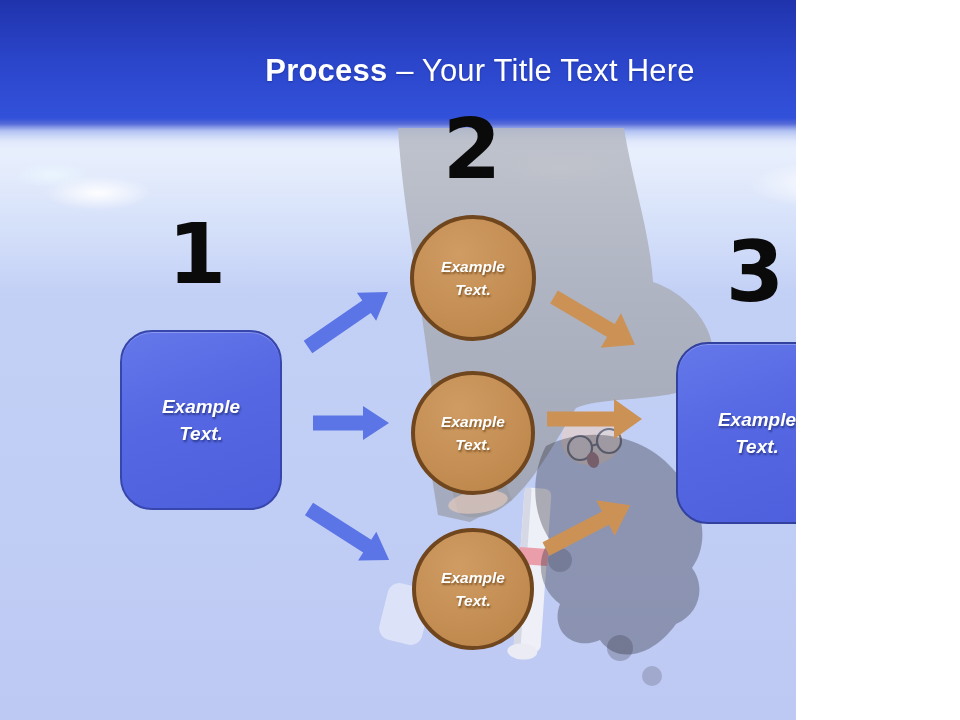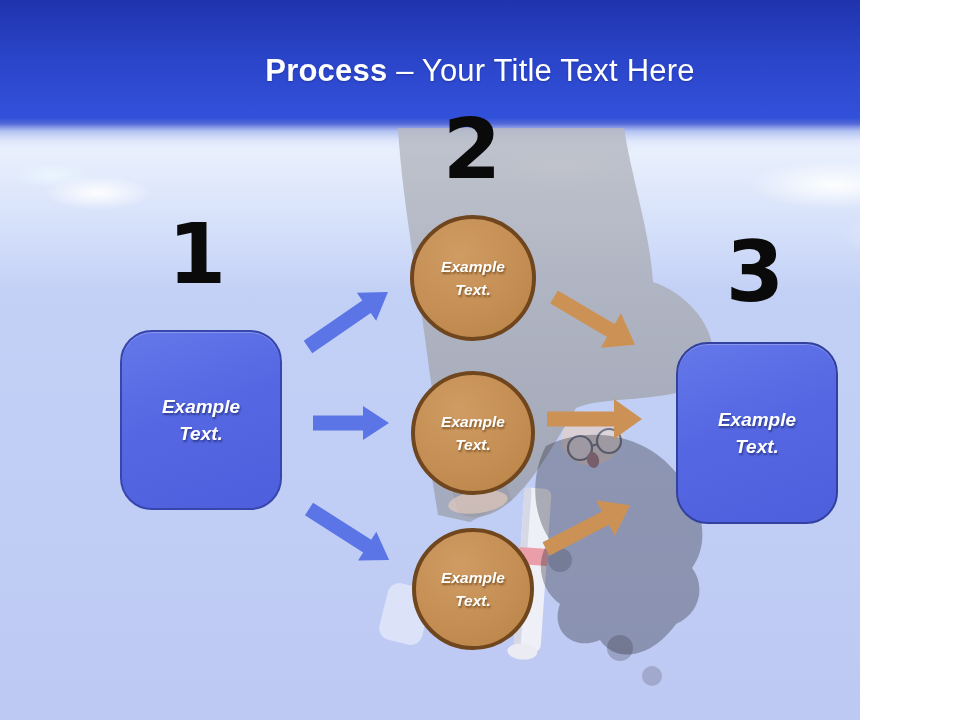--- a/index.html
+++ b/index.html
@@ -1,18 +1,18 @@
 <!DOCTYPE html>
 <html><head>
 <meta charset="utf-8">
 <style>
   html,body{margin:0;padding:0;}
   body{width:960px;height:720px;overflow:hidden;font-family:"Liberation Sans",sans-serif;}
   #stage{
-    position:relative;width:860px;height:720px;overflow:hidden;
+    position:relative;width:796px;height:720px;overflow:hidden;
     background:
       
       radial-gradient(ellipse 75px 24px at 98px 193px, rgba(255,255,255,.95), rgba(255,255,255,0) 72%),
       radial-gradient(ellipse 55px 18px at 52px 175px, rgba(235,248,255,.8), rgba(255,255,255,0) 70%),
       radial-gradient(ellipse 95px 26px at 560px 168px, rgba(255,255,255,.85), rgba(255,255,255,0) 72%),
       radial-gradient(ellipse 120px 34px at 835px 185px, rgba(255,255,255,.95), rgba(255,255,255,0) 72%),
       radial-gradient(ellipse 140px 42px at 940px 235px, rgba(240,249,255,.8), rgba(255,255,255,0) 72%),
       radial-gradient(ellipse 70px 26px at 770px 460px, rgba(236,243,255,.45), rgba(255,255,255,0) 70%),
       
       linear-gradient(180deg, rgba(255,255,255,0) 118px, rgba(236,242,253,.9) 150px, rgba(228,237,252,.55) 215px, rgba(255,255,255,0) 290px),

